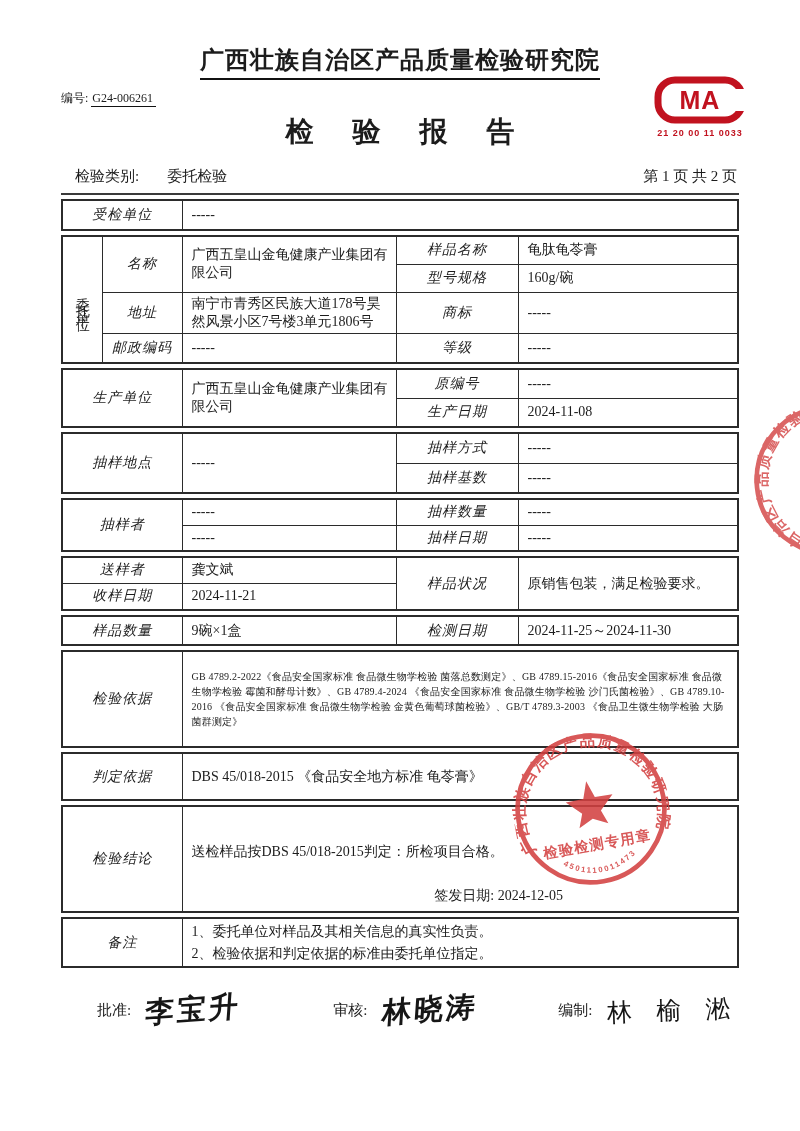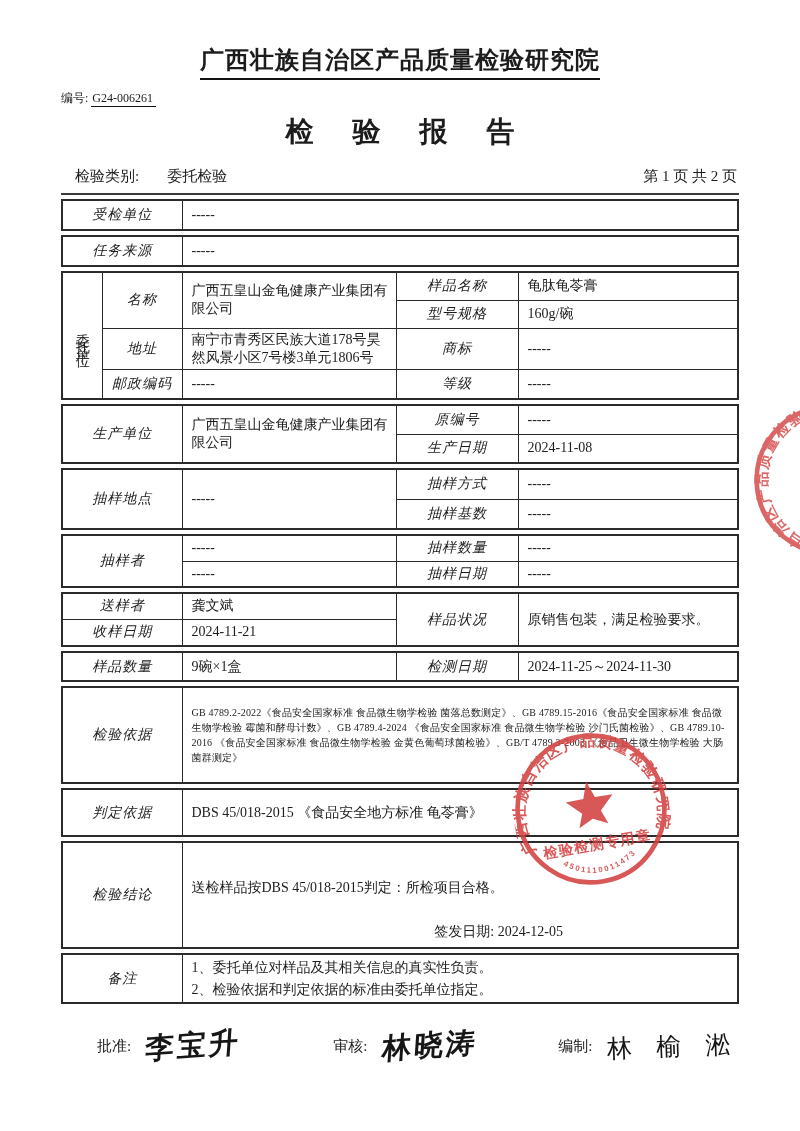--- a/index.html
+++ b/index.html
@@ -81,20 +81,28 @@
     <div class="org-title">广西壮族自治区产品质量检验研究院</div>
   </div>
 
   <div class="content">
     <div class="no-row">
       <span>编号:</span>
       <span class="no-value">G24-006261</span>
     </div>
   </div>
 
+  <div class="cma">
+    <svg width="94" height="48" viewBox="0 0 94 48">
+      <rect x="5" y="4" width="84" height="40" rx="17" fill="none" stroke="#c1121f" stroke-width="7"></rect>
+      <rect x="76" y="13" width="18" height="22" fill="#ffffff"></rect>
+      <text x="47" y="33" text-anchor="middle" font-family="Liberation Sans, sans-serif" font-size="25" font-weight="bold" fill="#c1121f" letter-spacing="1">MA</text>
+    </svg>
+    <div class="cma-code">21 20 00 11 0033</div>
+  </div>
 
   <div class="content">
     <div class="report-title">检 验 报 告</div>
 
     <div class="category-row">
       <div class="category-left">
         <span>检验类别:</span><span class="cat-value">委托检验</span>
       </div>
       <div>第 1 页 共 2 页</div>
     </div>
@@ -108,35 +116,20 @@
           <col>
         </colgroup>
       <tbody>
           <tr style="height:30px">
         <td class="lab" colspan="2">受检单位</td>
         <td class="val" colspan="3">-----</td>
       </tr>
     </tbody>
       </table>
 
-    <table class="tb">
-      <colgroup>
-          <col style="width:40px">
-          <col style="width:80px">
-          <col style="width:214px">
-          <col style="width:122px">
-          <col>
-        </colgroup>
-      <tbody>
-          <tr style="height:30px">
-        <td class="lab" colspan="2">任务来源</td>
-        <td class="val" colspan="3">-----</td>
-      </tr>
-    </tbody>
-      </table>
 
     <table class="tb">
       <colgroup>
           <col style="width:40px">
           <col style="width:80px">
           <col style="width:214px">
           <col style="width:122px">
           <col>
         </colgroup>
       <tbody>

